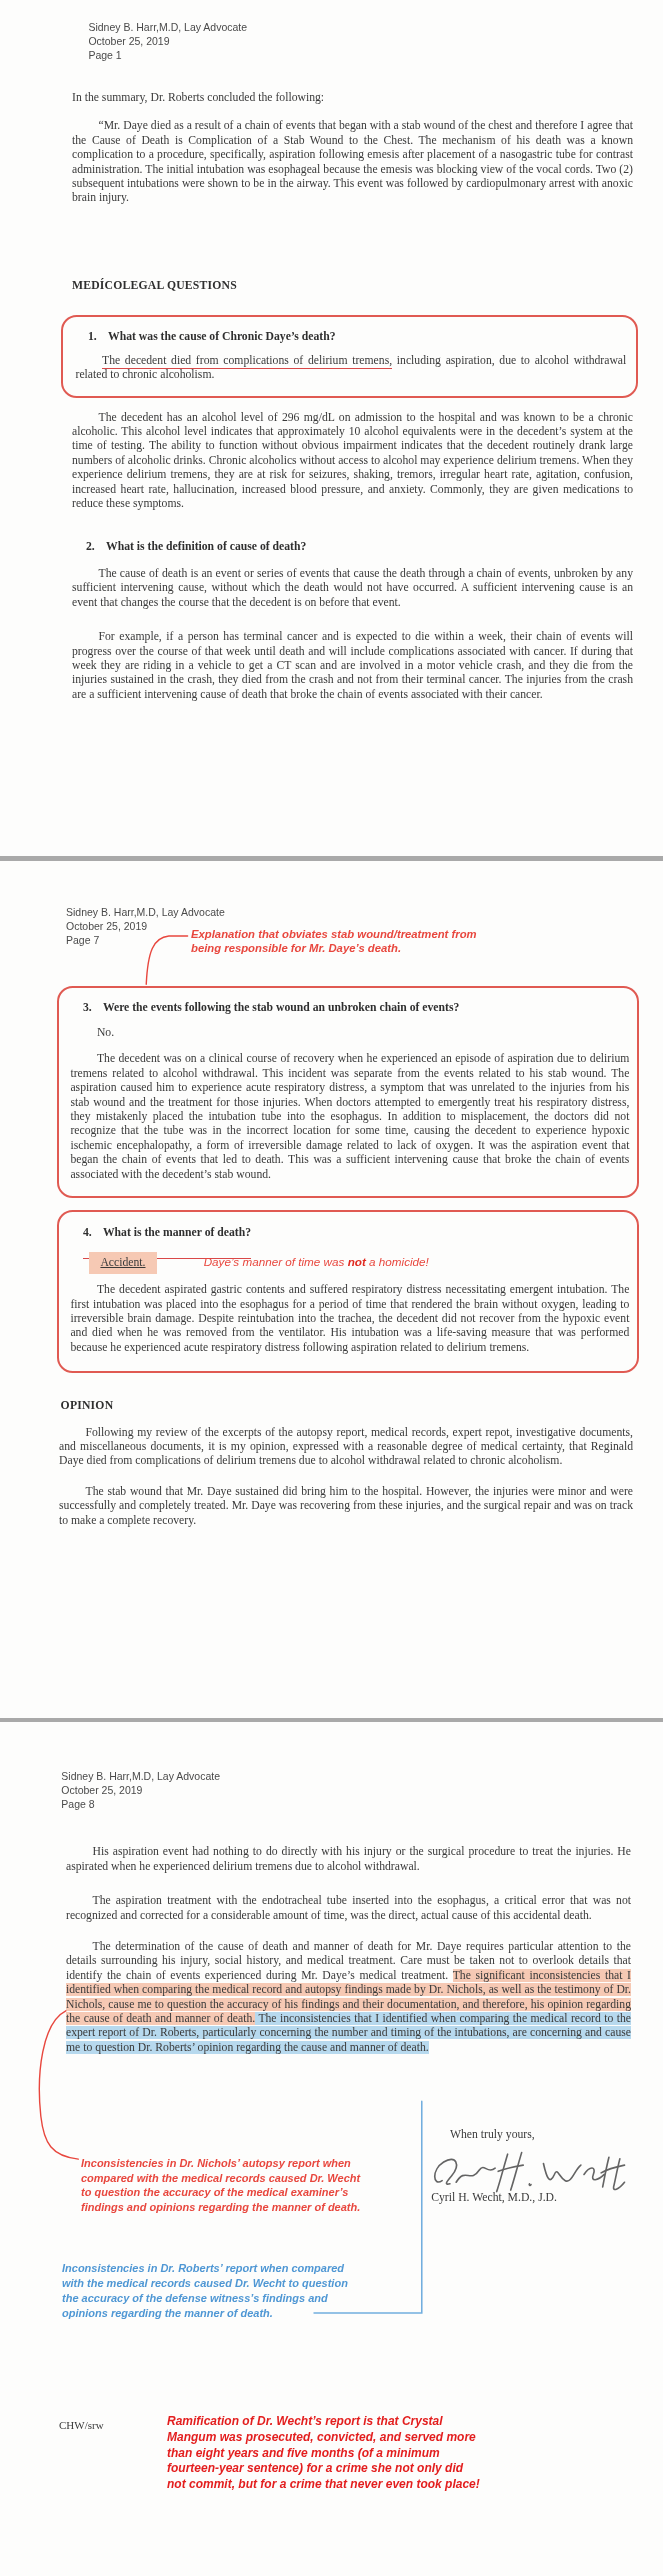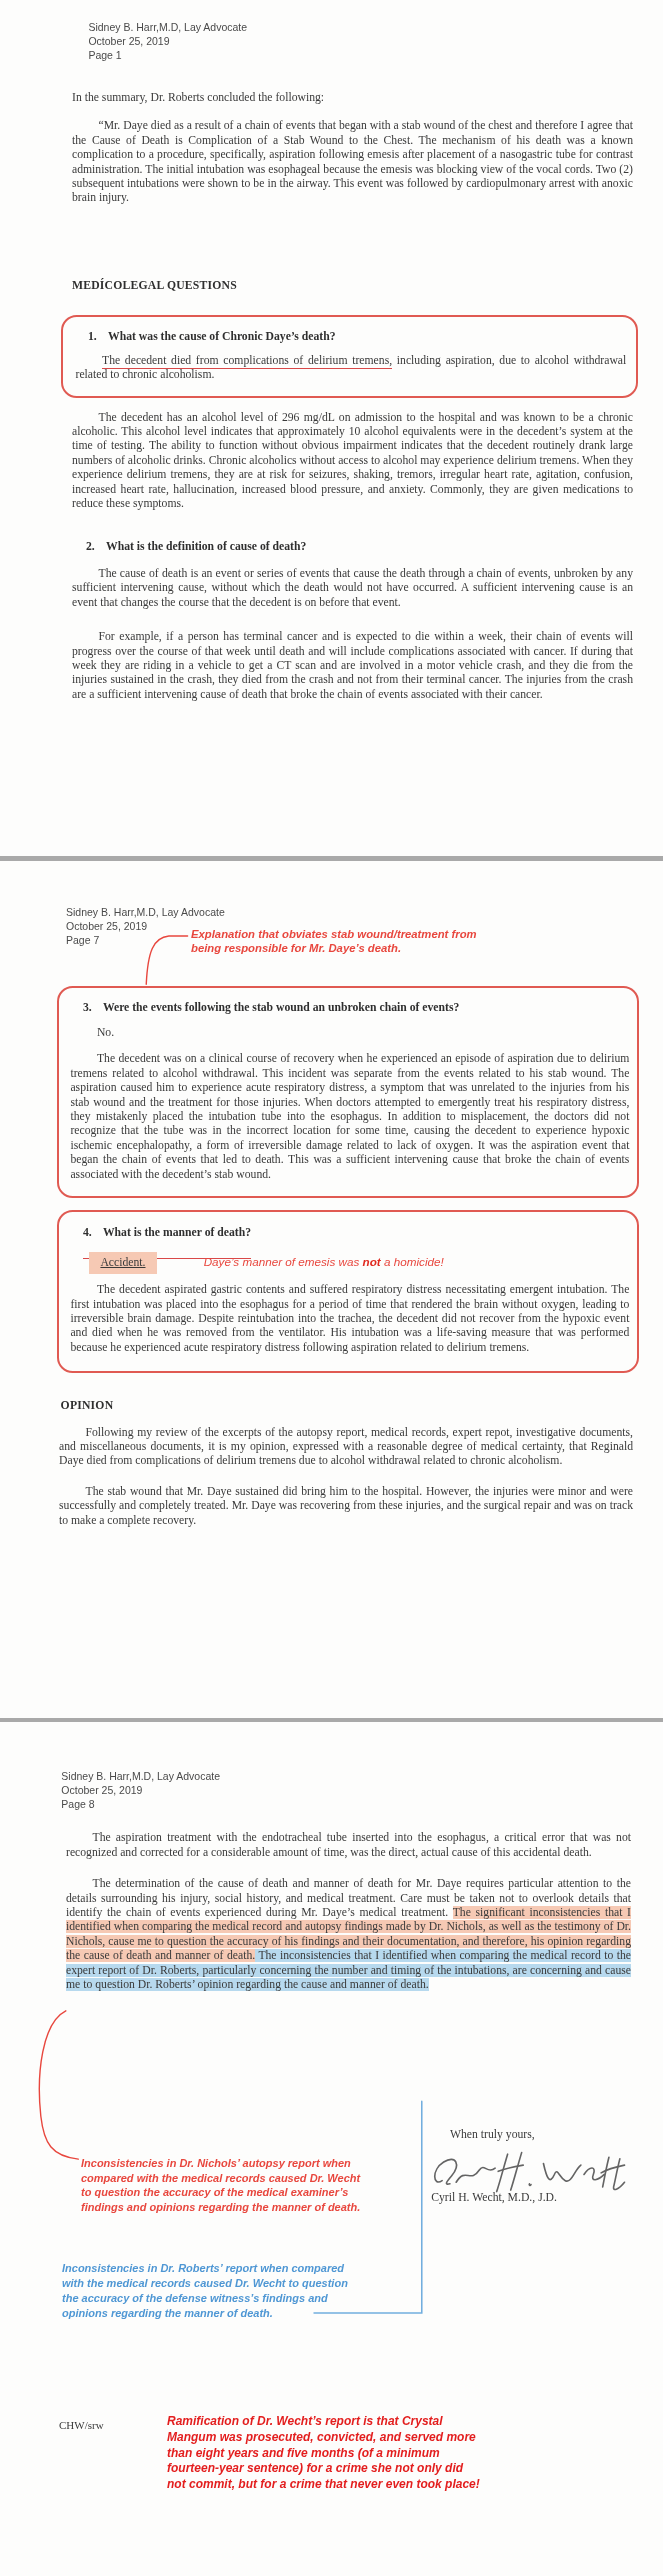--- a/index.html
+++ b/index.html
@@ -92,40 +92,41 @@
       <p class="bt" style="margin-top:11px;margin-left:26.5px;">No.</p>
       <p class="bt indent" style="margin-top:11.7px;">The decedent was on a clinical course of recovery when he experienced an episode of aspiration due to delirium tremens related to alcohol withdrawal. This incident was separate from the events related to his stab wound.  The aspiration caused him to experience acute respiratory distress, a symptom that was unrelated to the injuries from his stab wound and the treatment for those injuries. When doctors attempted to emergently treat his respiratory distress, they mistakenly placed the intubation tube into the esophagus. In addition to misplacement, the doctors did not recognize that the tube was in the incorrect location for some time, causing the decedent to experience hypoxic ischemic encephalopathy, a form of irreversible damage related to lack of oxygen. It was the aspiration event that began the chain of events that led to death. This was a sufficient intervening cause that broke the chain of events associated with the decedent’s stab wound.</p>
     </div>
 
     <div class="redbox" style="margin-top:12.5px;margin-left:-1.6px;margin-right:-6.2px;padding:12.5px 7.8px 15.6px 11px;">
       <p class="qline" style="margin-left:12.5px;">
         <span class="u-red" style="padding-bottom:19px;"><span class="qnum">4.</span><span>What is the manner of death?</span></span>
       </p>
       <p style="margin:15px 0 0 19px;">
         <span class="accident">Accident.</span>
-        <span class="note-red" style="margin-left:44px;"><span>Daye’s manner of emesis was </span><b>not</b><span> a homicide!</span></span>
+        <span class="note-red" style="margin-left:44px;"><span>Daye’s manner of time was </span><b>not</b><span> a homicide!</span></span>
       </p>
       <p class="bt indent" style="margin-top:13.3px;">The decedent aspirated gastric contents and suffered respiratory distress necessitating emergent intubation. The first intubation was placed into the esophagus for a period of time that rendered the brain without oxygen, leading to irreversible brain damage. Despite reintubation into the trachea, the decedent did not recover from the hypoxic event and died when he was removed from the ventilator. His intubation was a life-saving measure that was performed because he experienced acute respiratory distress following aspiration related to delirium tremens.</p>
     </div>
 
     <h3 class="sec-head" style="margin-top:26.5px;margin-left:1.6px;">OPINION</h3>
 
     <p class="bt indent" style="margin-top:13.3px;">Following my review of the excerpts of the autopsy report, medical records, expert repot, investigative documents, and miscellaneous documents, it is my opinion, expressed with a reasonable degree of medical certainty, that Reginald Daye died from complications of delirium tremens due to alcohol withdrawal related to chronic alcoholism.</p>
     <p class="bt indent" style="margin-top:16px;">The stab wound that Mr. Daye sustained did bring him to the hospital. However, the injuries were minor and were successfully and completely treated. Mr. Daye was recovering from these injuries, and the surgical repair and was on track to make a complete recovery.</p>
   </section>
 
   <div class="divider"></div>
 
   <section class="page" style="height:854px;padding-left:66px;padding-right:33px;box-sizing:border-box;">
     <div class="pg-header" style="margin-top:47px;margin-left:-4.7px;">
       <div>Sidney B. Harr,M.D, Lay Advocate</div>
       <div>October 25, 2019</div>
       <div>Page 8</div>
     </div>
 
+    <p class="bt indent" style="margin-top:34px;">His aspiration event had nothing to do directly with his injury or the surgical procedure to treat the injuries. He aspirated when he experienced delirium tremens due to alcohol withdrawal.</p>
     <p class="bt indent" style="margin-top:20px;">The aspiration treatment with the endotracheal tube inserted into the esophagus, a critical error  that was not recognized and corrected for a considerable amount of time, was the direct, actual cause of this accidental death.</p>
 
     <p class="bt indent" style="margin-top:17px;">
       <span>The determination of the cause of death and manner of death for Mr. Daye requires particular attention to the details surrounding his injury, social history, and medical treatment. Care must be taken not to overlook details that identify the chain of events experienced during Mr. Daye’s medical treatment. </span><span class="hl-pink">The significant inconsistencies that I identified when comparing the medical record and autopsy findings made by Dr. Nichols, as well as the testimony of Dr. Nichols, cause me to question the accuracy of his findings and their documentation, and therefore, his opinion regarding the cause of death and manner of death.</span><span class="hl-blue"> The inconsistencies that I identified when comparing the medical record to the expert report of Dr. Roberts, particularly concerning the number and timing of the intubations, are concerning and cause me to question Dr. Roberts’ opinion regarding the cause and manner of death.</span>
     </p>
 
     <div class="abs" style="left:425px;top:406px;width:226px;">
       <p class="closing-txt">When truly yours,</p>
       <svg width="226" height="59" viewBox="0 0 290 75" style="display:block;margin-top:1.6px;">
         <g fill="none" stroke="#4a4a4a" stroke-width="2.1" stroke-linecap="round" opacity="0.85">

